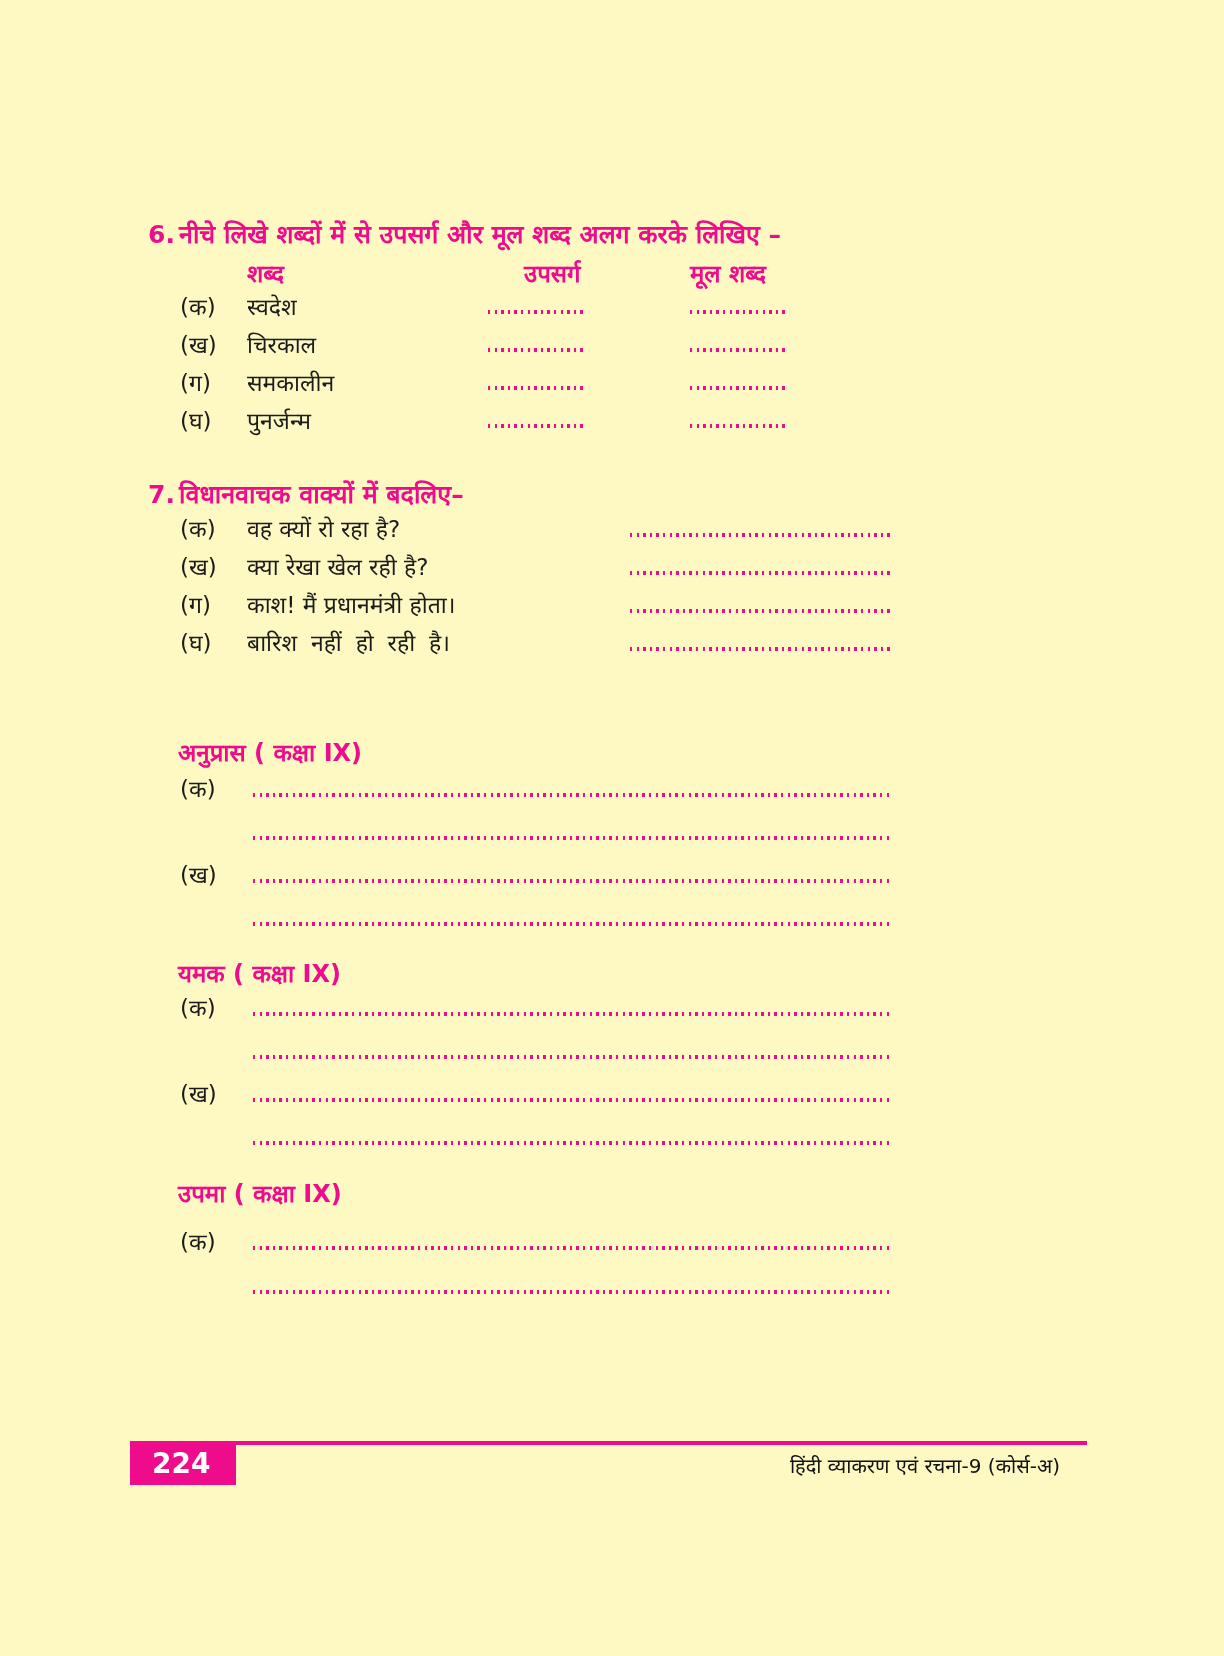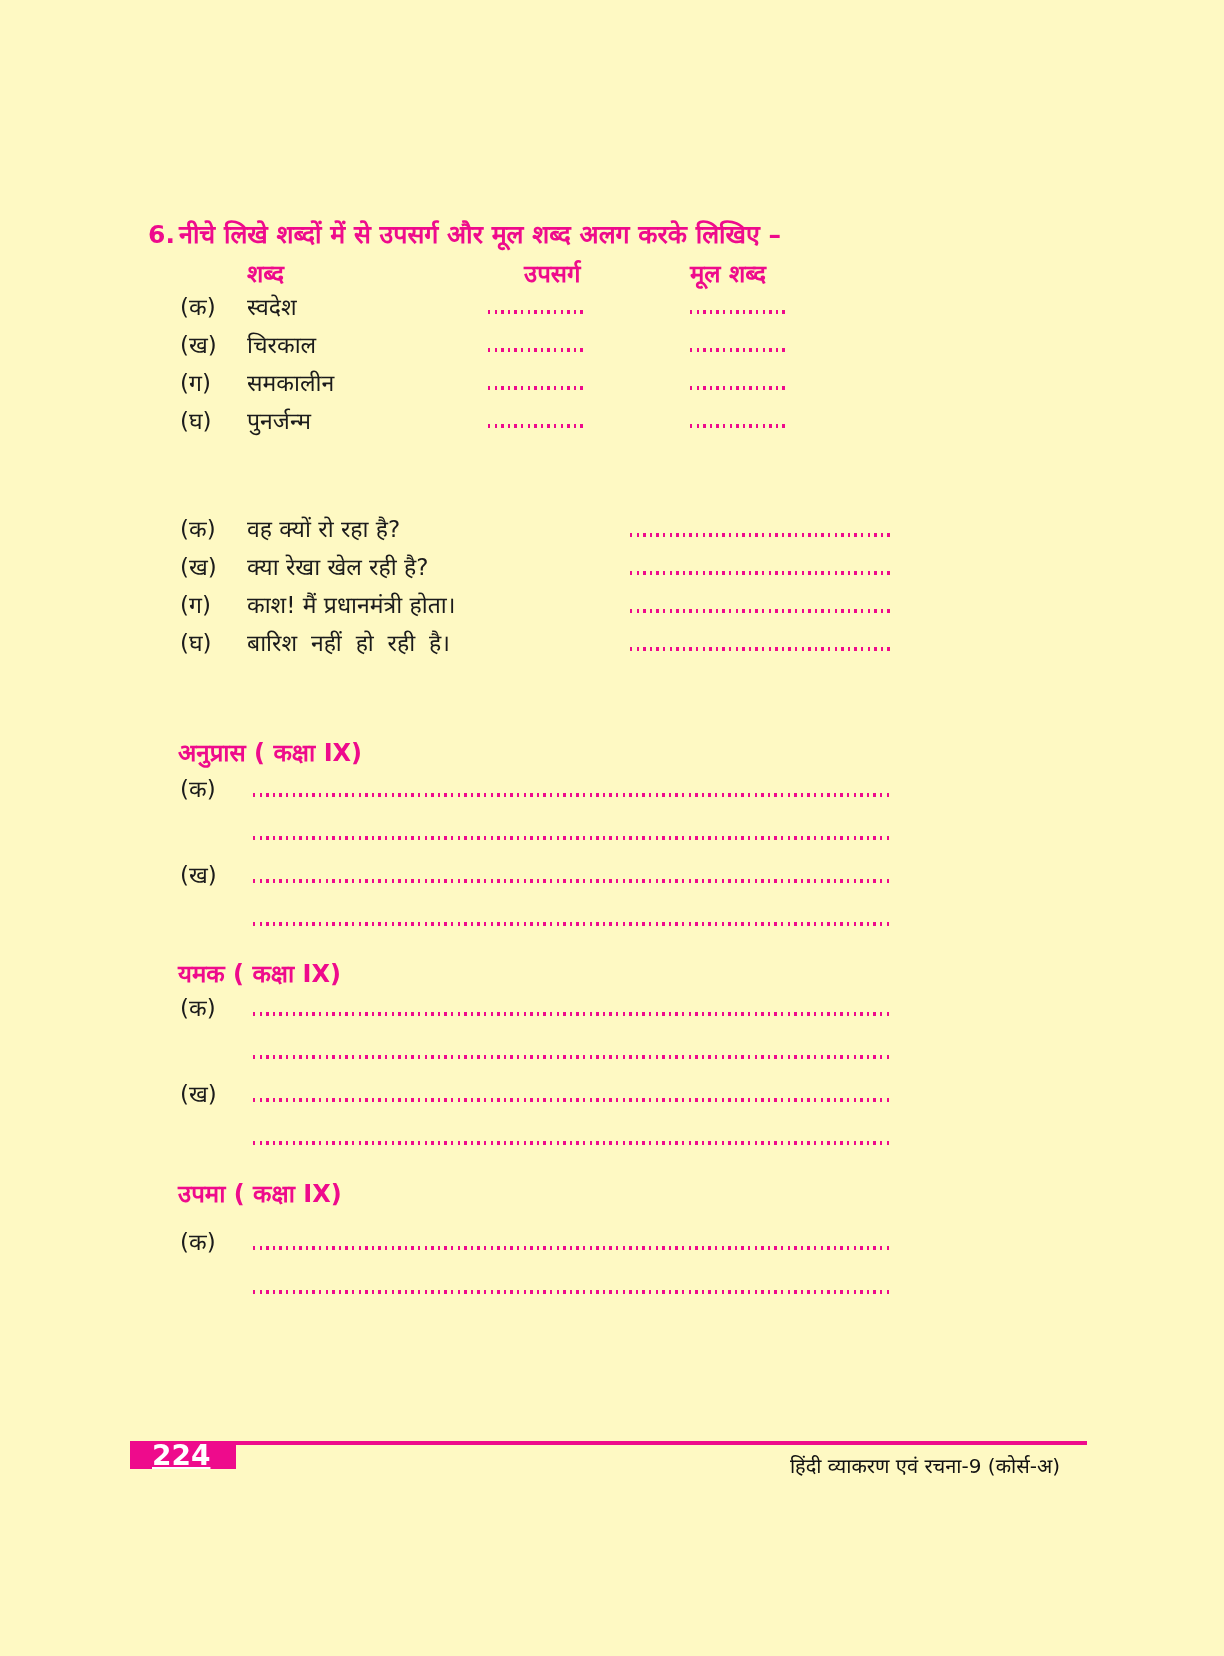--- a/index.html
+++ b/index.html
@@ -50,20 +50,23 @@
       <div class="abs item-label" style="left: 180px; top: 366px;">(ग)</div>
       <div class="abs body-text" style="left: 247px; top: 366px;">समकालीन</div>
       <div class="abs dotline" style="left: 488px; top: 386px; width: 96px;"></div>
       <div class="abs dotline" style="left: 690px; top: 386px; width: 96px;"></div>
       <div class="abs item-label" style="left: 180px; top: 404px;">(घ)</div>
       <div class="abs body-text" style="left: 247px; top: 404px;">पुनर्जन्म</div>
       <div class="abs dotline" style="left: 488px; top: 424px; width: 96px;"></div>
       <div class="abs dotline" style="left: 690px; top: 424px; width: 96px;"></div>
     </div>
 
+  <div class="abs qhead" style="left:148px;top:476px;">
+    <span class="qnum">7.</span><span>विधानवाचक वाक्यों में बदलिए–</span>
+  </div>
   <div id="q7-rows">
       <div class="abs item-label" style="left: 180px; top: 512px;">(क)</div>
       <div class="abs body-text" style="left: 247px; top: 512px;">वह क्यों रो रहा है?</div>
       <div class="abs dotline" style="left: 630px; top: 533px; width: 262px;"></div>
       <div class="abs item-label" style="left: 180px; top: 550px;">(ख)</div>
       <div class="abs body-text" style="left: 247px; top: 550px;">क्या रेखा खेल रही है?</div>
       <div class="abs dotline" style="left: 630px; top: 571px; width: 262px;"></div>
       <div class="abs item-label" style="left: 180px; top: 588px;">(ग)</div>
       <div class="abs body-text" style="left: 247px; top: 588px;">काश! मैं प्रधानमंत्री होता।</div>
       <div class="abs dotline" style="left: 630px; top: 609px; width: 262px;"></div>
@@ -87,16 +90,16 @@
       <div class="abs item-label" style="left: 180px; top: 1077px;">(ख)</div>
       <div class="abs dotline" style="left: 253px; top: 1098px; width: 637px;"></div>
       <div class="abs dotline" style="left: 253px; top: 1141px; width: 637px;"></div>
       <div class="abs subhead" style="left: 178px; top: 1176px;">उपमा ( कक्षा IX)</div>
       <div class="abs item-label" style="left: 180px; top: 1225px;">(क)</div>
       <div class="abs dotline" style="left: 253px; top: 1246px; width: 637px;"></div>
       <div class="abs dotline" style="left: 253px; top: 1290px; width: 637px;"></div>
     </div>
 
   <div class="abs footer-rule" style="left:130px;top:1441px;width:957px;"></div>
-  <div class="abs pagenum-box" style="left:130px;top:1441px;width:106px;height:28px;text-decoration:underline;">224</div>
+  <div class="abs pagenum-box" style="left:130px;top:1441px;width:106px;height:44px;">224</div>
   <div class="abs book-title" style="right:164px;top:1452px;">हिंदी व्याकरण एवं रचना-9 (कोर्स-अ)</div>
 
 </div>
 
 </body></html>

